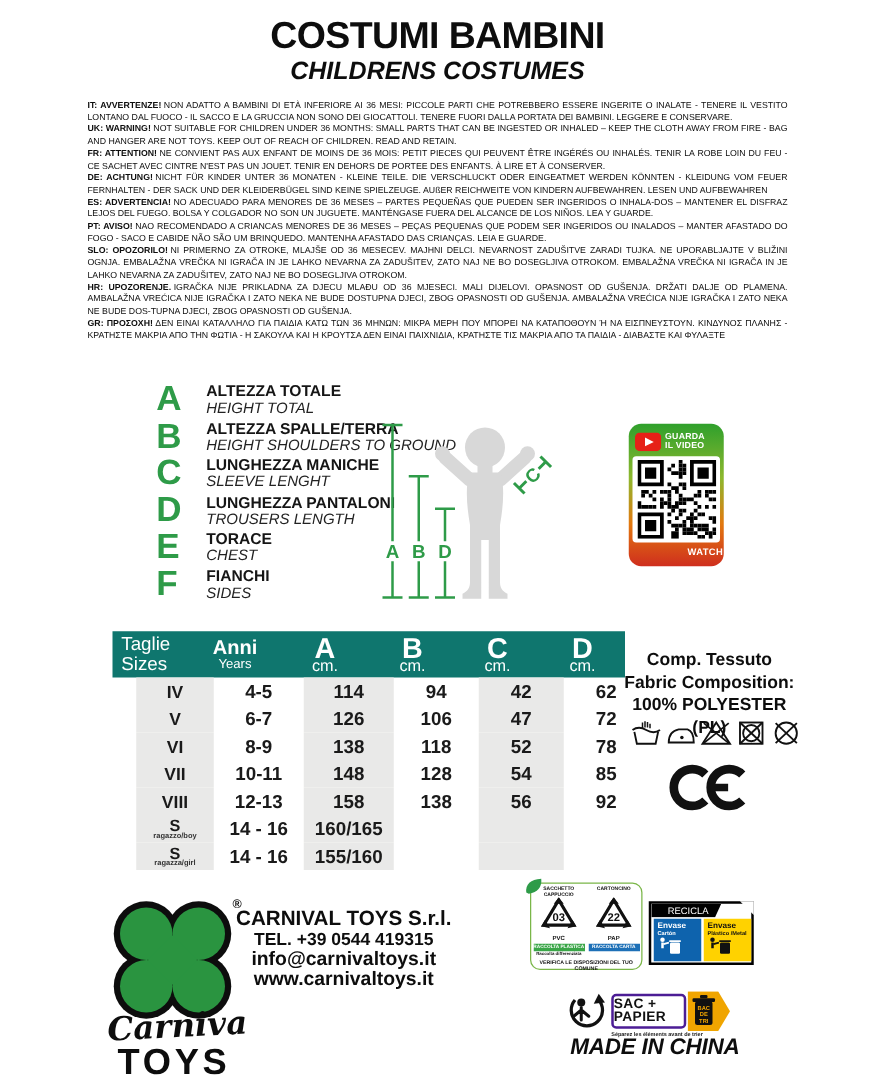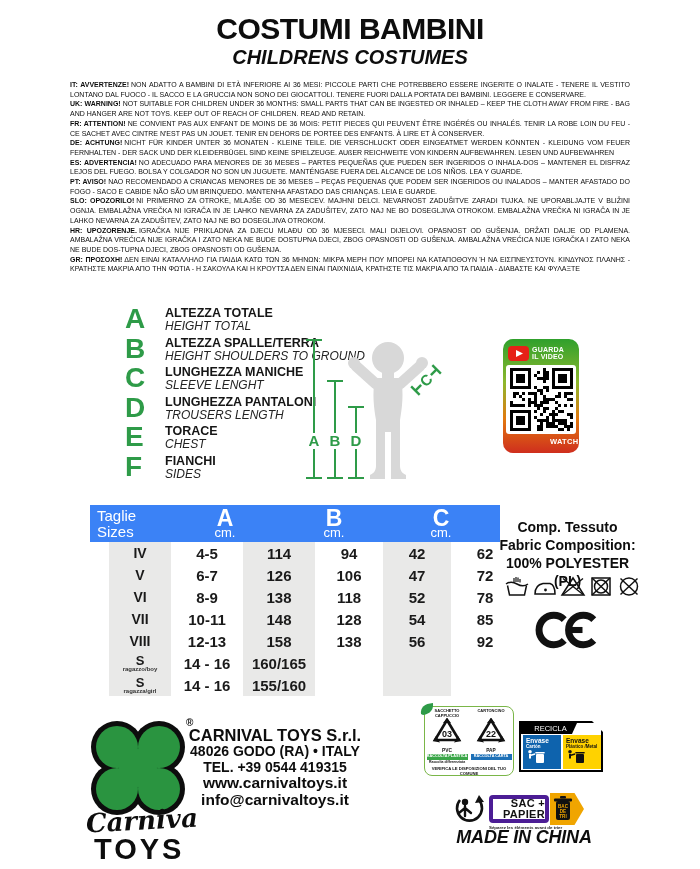--- a/index.html
+++ b/index.html
@@ -34,21 +34,21 @@
           box-sizing:border-box;padding:4px 3px 3px 3px;}
   .vtop{display:flex;align-items:center;gap:3px;height:20px;margin-left:2px;}
   .vlabel{color:#fff;font-weight:800;font-size:7px;line-height:7.5px;letter-spacing:.2px;}
   .qrpanel{background:#fff;border-radius:3px;width:70px;height:69px;margin-top:2px;
            display:flex;align-items:center;justify-content:center;}
   .vwatch{color:#fff;font-weight:800;font-size:7.5px;text-align:center;line-height:16px;letter-spacing:.3px;margin-left:44px;}
 
   
   .tbl{position:absolute;left:90px;top:505px;width:410px;}
   .tr{display:grid;grid-template-columns:62px 72px 72px 68px 68px 68px;}
-  .thead{height:37px;background:#3b82f6;color:#fff;gap:37px;}
+  .thead{height:37px;background:#0f766e;color:#fff;}
   .th{display:flex;flex-direction:column;align-items:center;justify-content:center;}
   .th0{align-items:flex-start;padding-left:7px;box-sizing:border-box;}
   .th0 span{font-size:15px;font-weight:500;line-height:16px;}
   .anni{font-size:16px;font-weight:800;line-height:14px;}
   .years{font-size:10.5px;font-weight:500;line-height:10px;}
   .hletter{font-size:23px;font-weight:800;line-height:18px;}
   .hunit{font-size:13px;font-weight:500;line-height:12px;}
   .trow{height:22px;margin-left:19px;}
   .td{display:flex;align-items:center;justify-content:center;font-size:15px;font-weight:600;color:#1a1a1a;}
   .g{background:#E9E9E8;}
@@ -94,22 +94,22 @@
           border-left:11px solid transparent;border-top:11px solid #fff;}
   .recpanels{position:absolute;left:2px;top:12px;display:flex;gap:2px;}
   .panel{width:38px;height:34px;box-sizing:border-box;padding:2px 3px;}
   .pblue{background:#0E63AD;color:#fff;}
   .pyellow{background:#FFD200;color:#111;}
   .p1{font-size:6.5px;font-weight:800;line-height:7px;}
   .p2{font-size:4.5px;font-weight:700;line-height:5px;}
 
   
   .triman{position:absolute;left:454px;top:794px;}
-  .sacbox{position:absolute;left:489px;top:795px;width:60px;height:28px;border:4px solid #4c1d95;border-radius:4px;
-          box-sizing:border-box;background:#fff;display:flex;flex-direction:column;align-items:flex-end;justify-content:center;}
+  .sacbox{position:absolute;left:489px;top:795px;width:60px;height:28px;border:2px solid #4c1d95;border-radius:4px;
+          box-sizing:border-box;background:#fff;display:flex;flex-direction:column;align-items:flex-start;justify-content:center;}
   .sacbox div{font-size:11px;font-weight:800;line-height:11px;letter-spacing:.3px;}
   .bintag{position:absolute;left:550px;top:793px;width:34px;height:32px;background:#F0A500;
           clip-path:polygon(0 0,72% 0,100% 50%,72% 100%,0 100%);
           display:flex;align-items:center;justify-content:flex-start;padding-left:2px;box-sizing:border-box;}
   .sortnote{position:absolute;left:489px;top:825px;width:100px;font-size:4.4px;font-weight:700;color:#222;}
 
   .madein{position:absolute;left:444px;top:827px;width:160px;text-align:center;
           font-size:18px;font-weight:800;font-style:italic;letter-spacing:-.2px;color:#0d0d0d;}
 </style>
 </head>
@@ -363,20 +363,24 @@
     <div class="vwatch">WATCH VIDEO</div>
   </div>
 
   <div class="tbl">
     <div class="tr thead">
       <div class="th th0">
         <span>Taglie</span>
         <span>Sizes</span>
       </div>
       <div class="th">
+        <span class="anni">Anni</span>
+        <span class="years">Years</span>
+      </div>
+      <div class="th">
         <span class="hletter">A</span>
         <span class="hunit">cm.</span>
       </div>
       <div class="th">
         <span class="hletter">B</span>
         <span class="hunit">cm.</span>
       </div>
       <div class="th">
         <span class="hletter">C</span>
         <span class="hunit">cm.</span>
@@ -503,24 +507,23 @@
       <circle cx="75" cy="75" r="21" fill="#2A9440"></circle>
       <rect x="40" y="40" width="28" height="28" fill="#2A9440" transform="rotate(45 54 54)"></rect>
     </g>
     <text x="102" y="12" font-size="10" font-weight="700" fill="#0d0d0d">®</text>
     <text x="2" y="116" font-family="DejaVu Serif,serif" font-style="italic" font-weight="700" font-size="26" fill="#0d0d0d" transform="rotate(-3 50 110)">Carnival</text>
     <text x="10" y="145" font-family="Liberation Sans,sans-serif" font-weight="800" font-size="29" letter-spacing="3" fill="#0d0d0d">TOYS</text>
   </svg>
 
   <div class="address">
     <div class="aname">CARNIVAL TOYS S.r.l.</div>
-    <div class="aline">48026 GODO (RA) • ITALY</div>
     <div class="aline">TEL. +39 0544 419315</div>
+    <div class="aweb">info@carnivaltoys.it</div>
     <div class="aweb">www.carnivaltoys.it</div>
-    <div class="aweb">info@carnivaltoys.it</div>
   </div>
 
   <div class="itbox">
     <svg class="leaf" width="16" height="16" viewBox="0 0 16 16">
       <path d="M2,13 Q1,3 14,2 Q15,12 4,14 Z" fill="#2E9B48"></path>
     </svg>
     <div class="itcols">
       <div class="itcol">
         <div class="itlab"><span>SACCHETTO</span><br><span>CAPPUCCIO</span></div>
         <svg width="30" height="26" viewBox="0 0 30 26">

